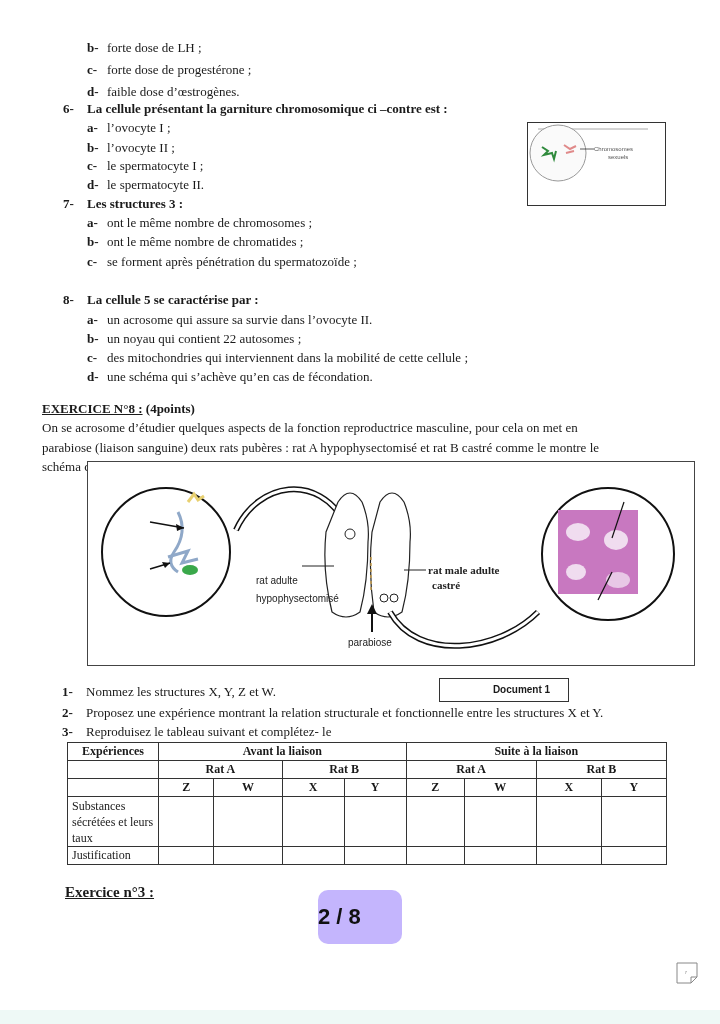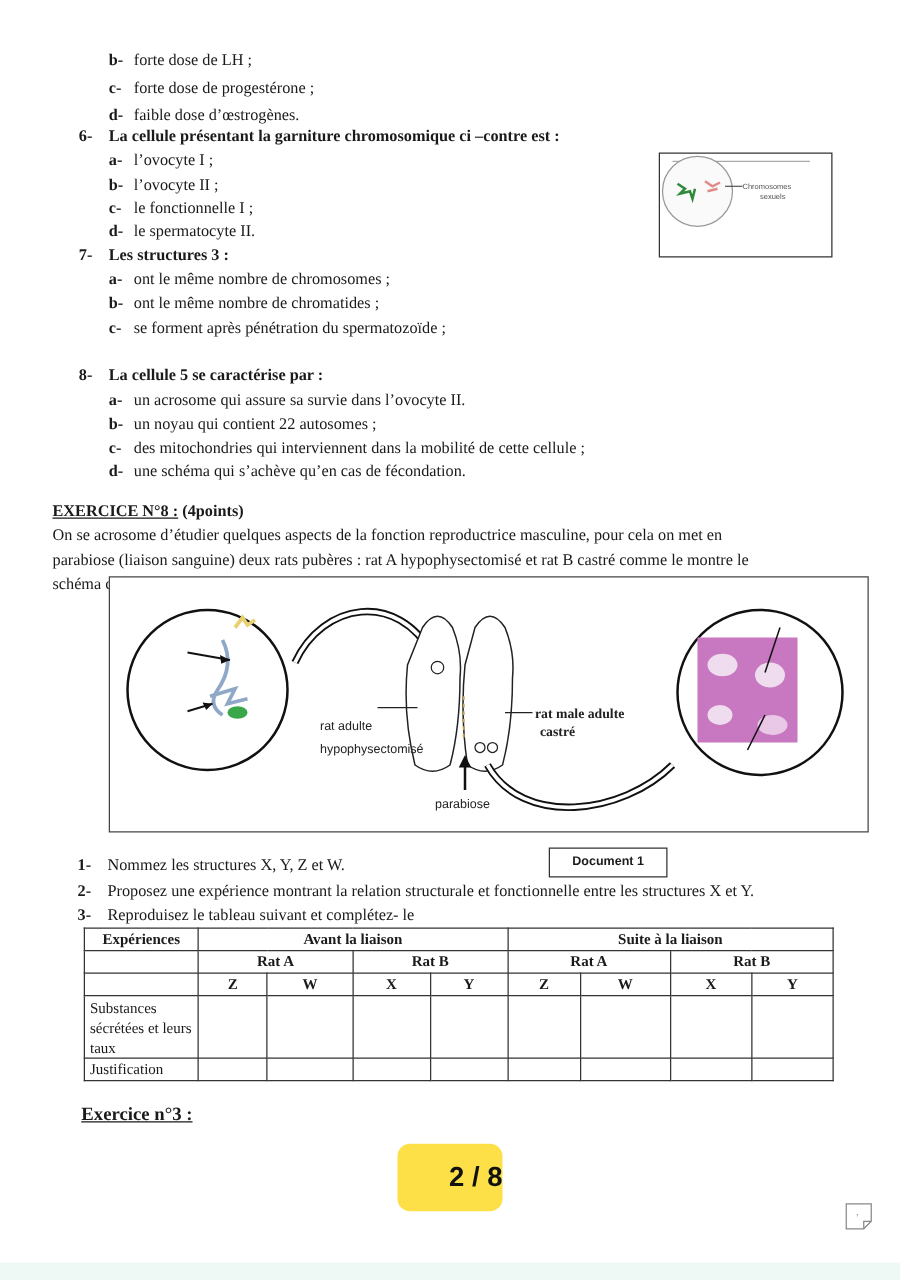--- a/index.html
+++ b/index.html
@@ -8,44 +8,44 @@
   .page{position:absolute;left:0;top:0;width:720px;height:918px;background:#fff;}
   .line{position:absolute;font-size:13px;line-height:16px;white-space:nowrap;}
   .opt{left:87px;}
   .opt .lt{font-weight:bold;display:inline-block;width:20px;}
   .q{left:63px;font-weight:bold;}
   .q .num{display:inline-block;width:24px;}
   .para{left:42px;font-size:13px;}
   .fig-chromo{position:absolute;left:527px;top:122px;width:137px;height:82px;border:1px solid #333;background:#fff;}
   .doc-frame{position:absolute;left:87px;top:461px;width:606px;height:203px;border:1px solid #444;background:#fff;}
   .doc-label{position:absolute;left:439px;top:678px;width:93px;height:22px;border:1px solid #333;
-       font-family:"Liberation Sans",sans-serif;font-weight:bold;font-size:10px;text-align:center;line-height:22px;}
+       font-family:"Liberation Sans",sans-serif;font-weight:bold;font-size:10px;text-align:center;line-height:22px;padding-left:35px;}
   table.exp{position:absolute;left:67px;top:742px;width:600px;border-collapse:collapse;font-size:12px;}
   table.exp td,table.exp th{border:1px solid #333;padding:0 4px;text-align:center;font-weight:bold;height:17px;}
   table.exp td.lbl{text-align:left;font-weight:normal;font-family:Liberation Serif, serif;}
   .ex3{position:absolute;left:65px;top:884px;font-weight:bold;font-size:15px;text-decoration:underline;text-align:center;}
-  .pager{position:absolute;left:318px;top:915px;width:84px;height:54px;border-radius:10px;background:#fde047;
-        font-family:"Liberation Sans",sans-serif;font-weight:bold;font-size:22px;text-align:right;line-height:54px;color:#111;}
+  .pager{position:absolute;left:318px;top:890px;width:84px;height:54px;border-radius:10px;background:#c4b5fd;
+        font-family:"Liberation Sans",sans-serif;font-weight:bold;font-size:22px;text-align:left;line-height:54px;color:#111;}
   .pageicon{position:absolute;left:676px;top:962px;width:22px;height:22px;}
   .bottombar{position:absolute;left:0;top:1010px;width:720px;height:14px;background:#eef9f6;}
   .svgtext{font-family:"Liberation Sans",sans-serif;}
 </style>
 </head>
 <body>
 
 <div class="page">
 
   <div class="line opt" style="top:40px"><span class="lt">b-</span><span>forte dose de LH ;</span></div>
   <div class="line opt" style="top:62px"><span class="lt">c-</span><span>forte dose de progestérone ;</span></div>
   <div class="line opt" style="top:84px"><span class="lt">d-</span><span>faible dose d’œstrogènes.</span></div>
 
   <div class="line q" style="top:101px"><span class="num">6-</span><span>La cellule présentant la garniture chromosomique ci –contre est :</span></div>
   <div class="line opt" style="top:120px"><span class="lt">a-</span><span>l’ovocyte I ;</span></div>
   <div class="line opt" style="top:140px"><span class="lt">b-</span><span>l’ovocyte II ;</span></div>
-  <div class="line opt" style="top:158px"><span class="lt">c-</span><span>le fonctionnelle I ;</span></div>
+  <div class="line opt" style="top:158px"><span class="lt">c-</span><span>le spermatocyte I ;</span></div>
   <div class="line opt" style="top:177px"><span class="lt">d-</span><span>le spermatocyte II.</span></div>
 
   <div class="fig-chromo">
     <svg width="137" height="82" viewBox="0 0 137 82">
       <line x1="10" y1="6" x2="120" y2="6" stroke="#aaa" stroke-width="1"></line>
       <circle cx="30" cy="30" r="28" fill="#fafafa" stroke="#999" stroke-width="1"></circle>
       <g>
           <path d="M14 24 l6 4 l-4 4 l8 -2 l2 6 l2 -8" stroke="#2f8a3c" stroke-width="2" fill="none"></path>
         </g>
       <g>

